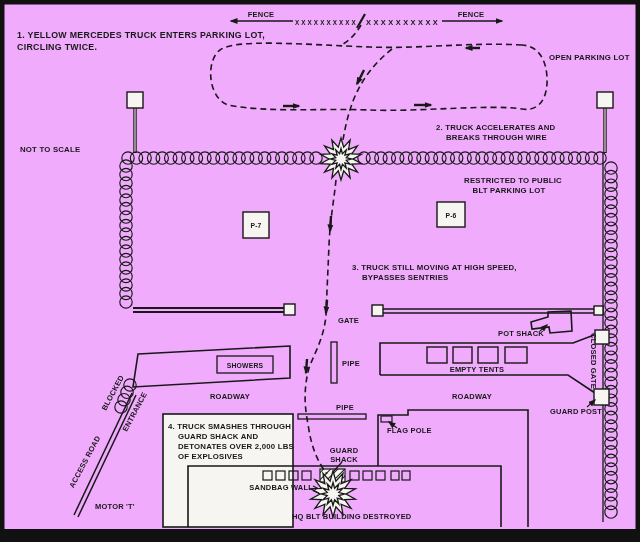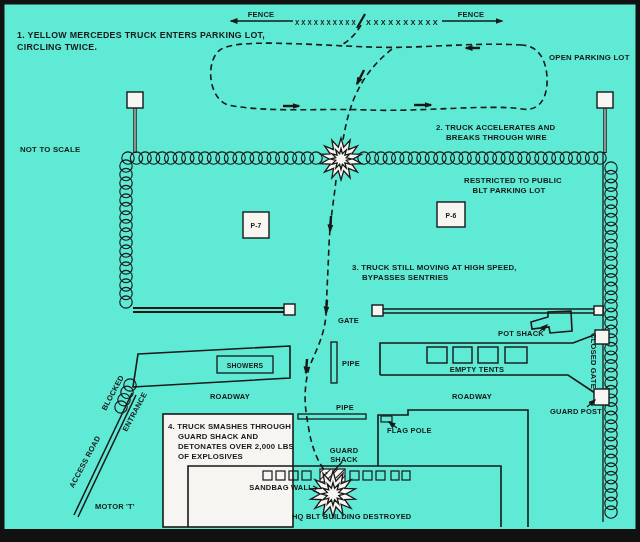--- a/index.html
+++ b/index.html
@@ -1,16 +1,16 @@
 <!DOCTYPE html>
 <html><head>
 <meta charset="utf-8">
 <style>
   html,body{margin:0;padding:0;background:#888;}
-  #stage{width:640px;height:542px;background:#5eead4;position:relative;overflow:hidden;}
+  #stage{width:640px;height:542px;background:#f0abfc;position:relative;overflow:hidden;}
   svg text{font-family:"Liberation Sans","DejaVu Sans",sans-serif;font-weight:bold;fill:#181818;font-size:7.5px;letter-spacing:.2px;}
   .t7{font-size:6.8px;} .t8{font-size:7.8px;} .t9{font-size:8.8px;letter-spacing:.3px;}
   .mid{text-anchor:middle;} .end{text-anchor:end;}
   .ln{stroke:#181818;fill:none;}
   .bld{fill:none;stroke:#181818;stroke-width:1.6;}
   .sq{fill:#f6f5f1;stroke:#181818;stroke-width:1.4;}
   .dash{stroke:#181818;fill:none;stroke-width:1.6;stroke-dasharray:6 4;}
   .arrow{stroke:#181818;stroke-width:2.4;fill:none;marker-end:url(#ah);}
   .farrow{stroke:#181818;stroke-width:1.5;fill:none;marker-end:url(#ah);}
   .sarrow{stroke:#181818;stroke-width:1.1;fill:none;marker-end:url(#ah);}

